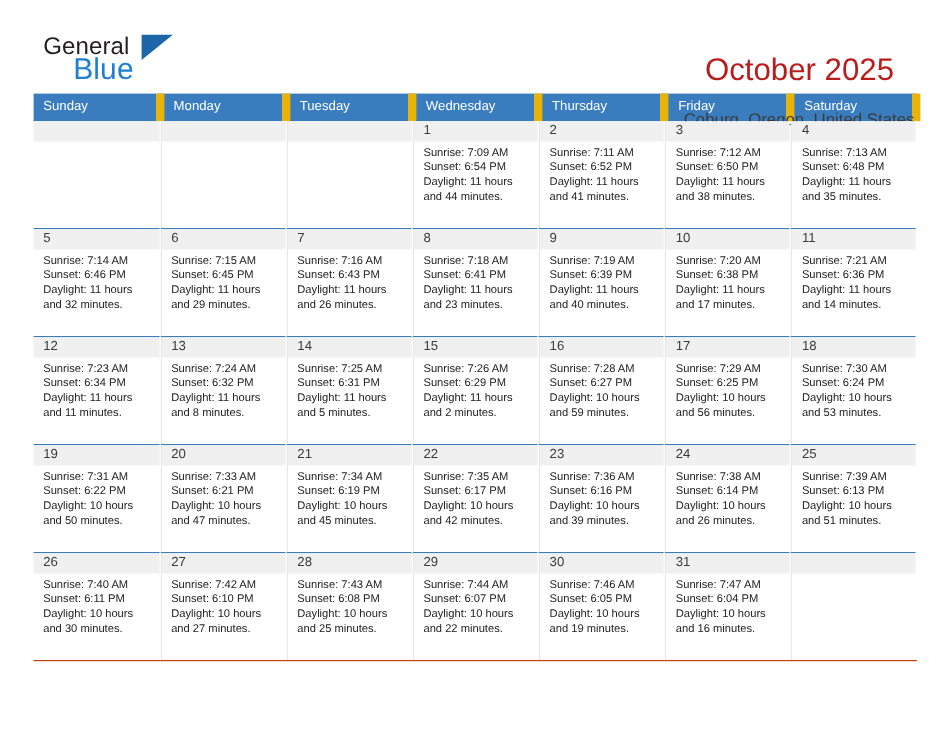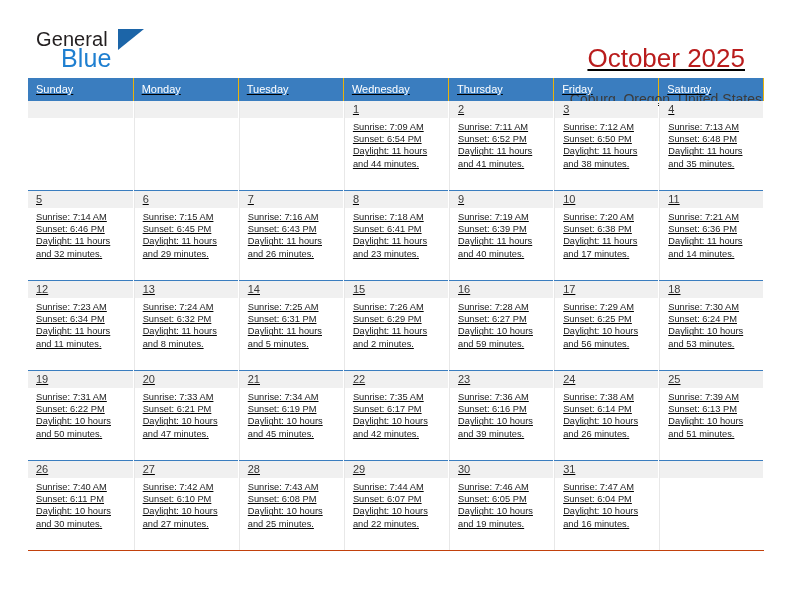--- a/index.html
+++ b/index.html
@@ -13,21 +13,20 @@
     font-family: "Liberation Sans", sans-serif;
     color: #000000;
     overflow: hidden;
   }
   .page {
     position: relative;
     width: 792px;
     height: 532px;
     box-sizing: border-box;
     padding: 0 28px;
-    text-decoration: underline;
   }
 
   
   .header {
     display: flex;
     align-items: flex-start;
     justify-content: space-between;
     padding-top: 26px;
     height: 74px;
     box-sizing: border-box;
@@ -95,21 +94,21 @@
 
   .calendar thead th {
     background: #3a7dbf;
     color: #ffffff;
     font-size: 11px;
     font-weight: normal;
     text-align: left;
     padding: 5px 0 5px 8px;
     height: 20px;
     box-sizing: border-box;
-    border-right: 1px solid #eab308;
+    border-right: 7px solid #eab308;
   }
 
   .calendar tbody td {
     vertical-align: top;
     padding: 0;
     height: 89px;
     border-top: 1px solid #3a7dbf;
     border-right: 1px solid #ffffff;
     background: #ffffff;
   }

